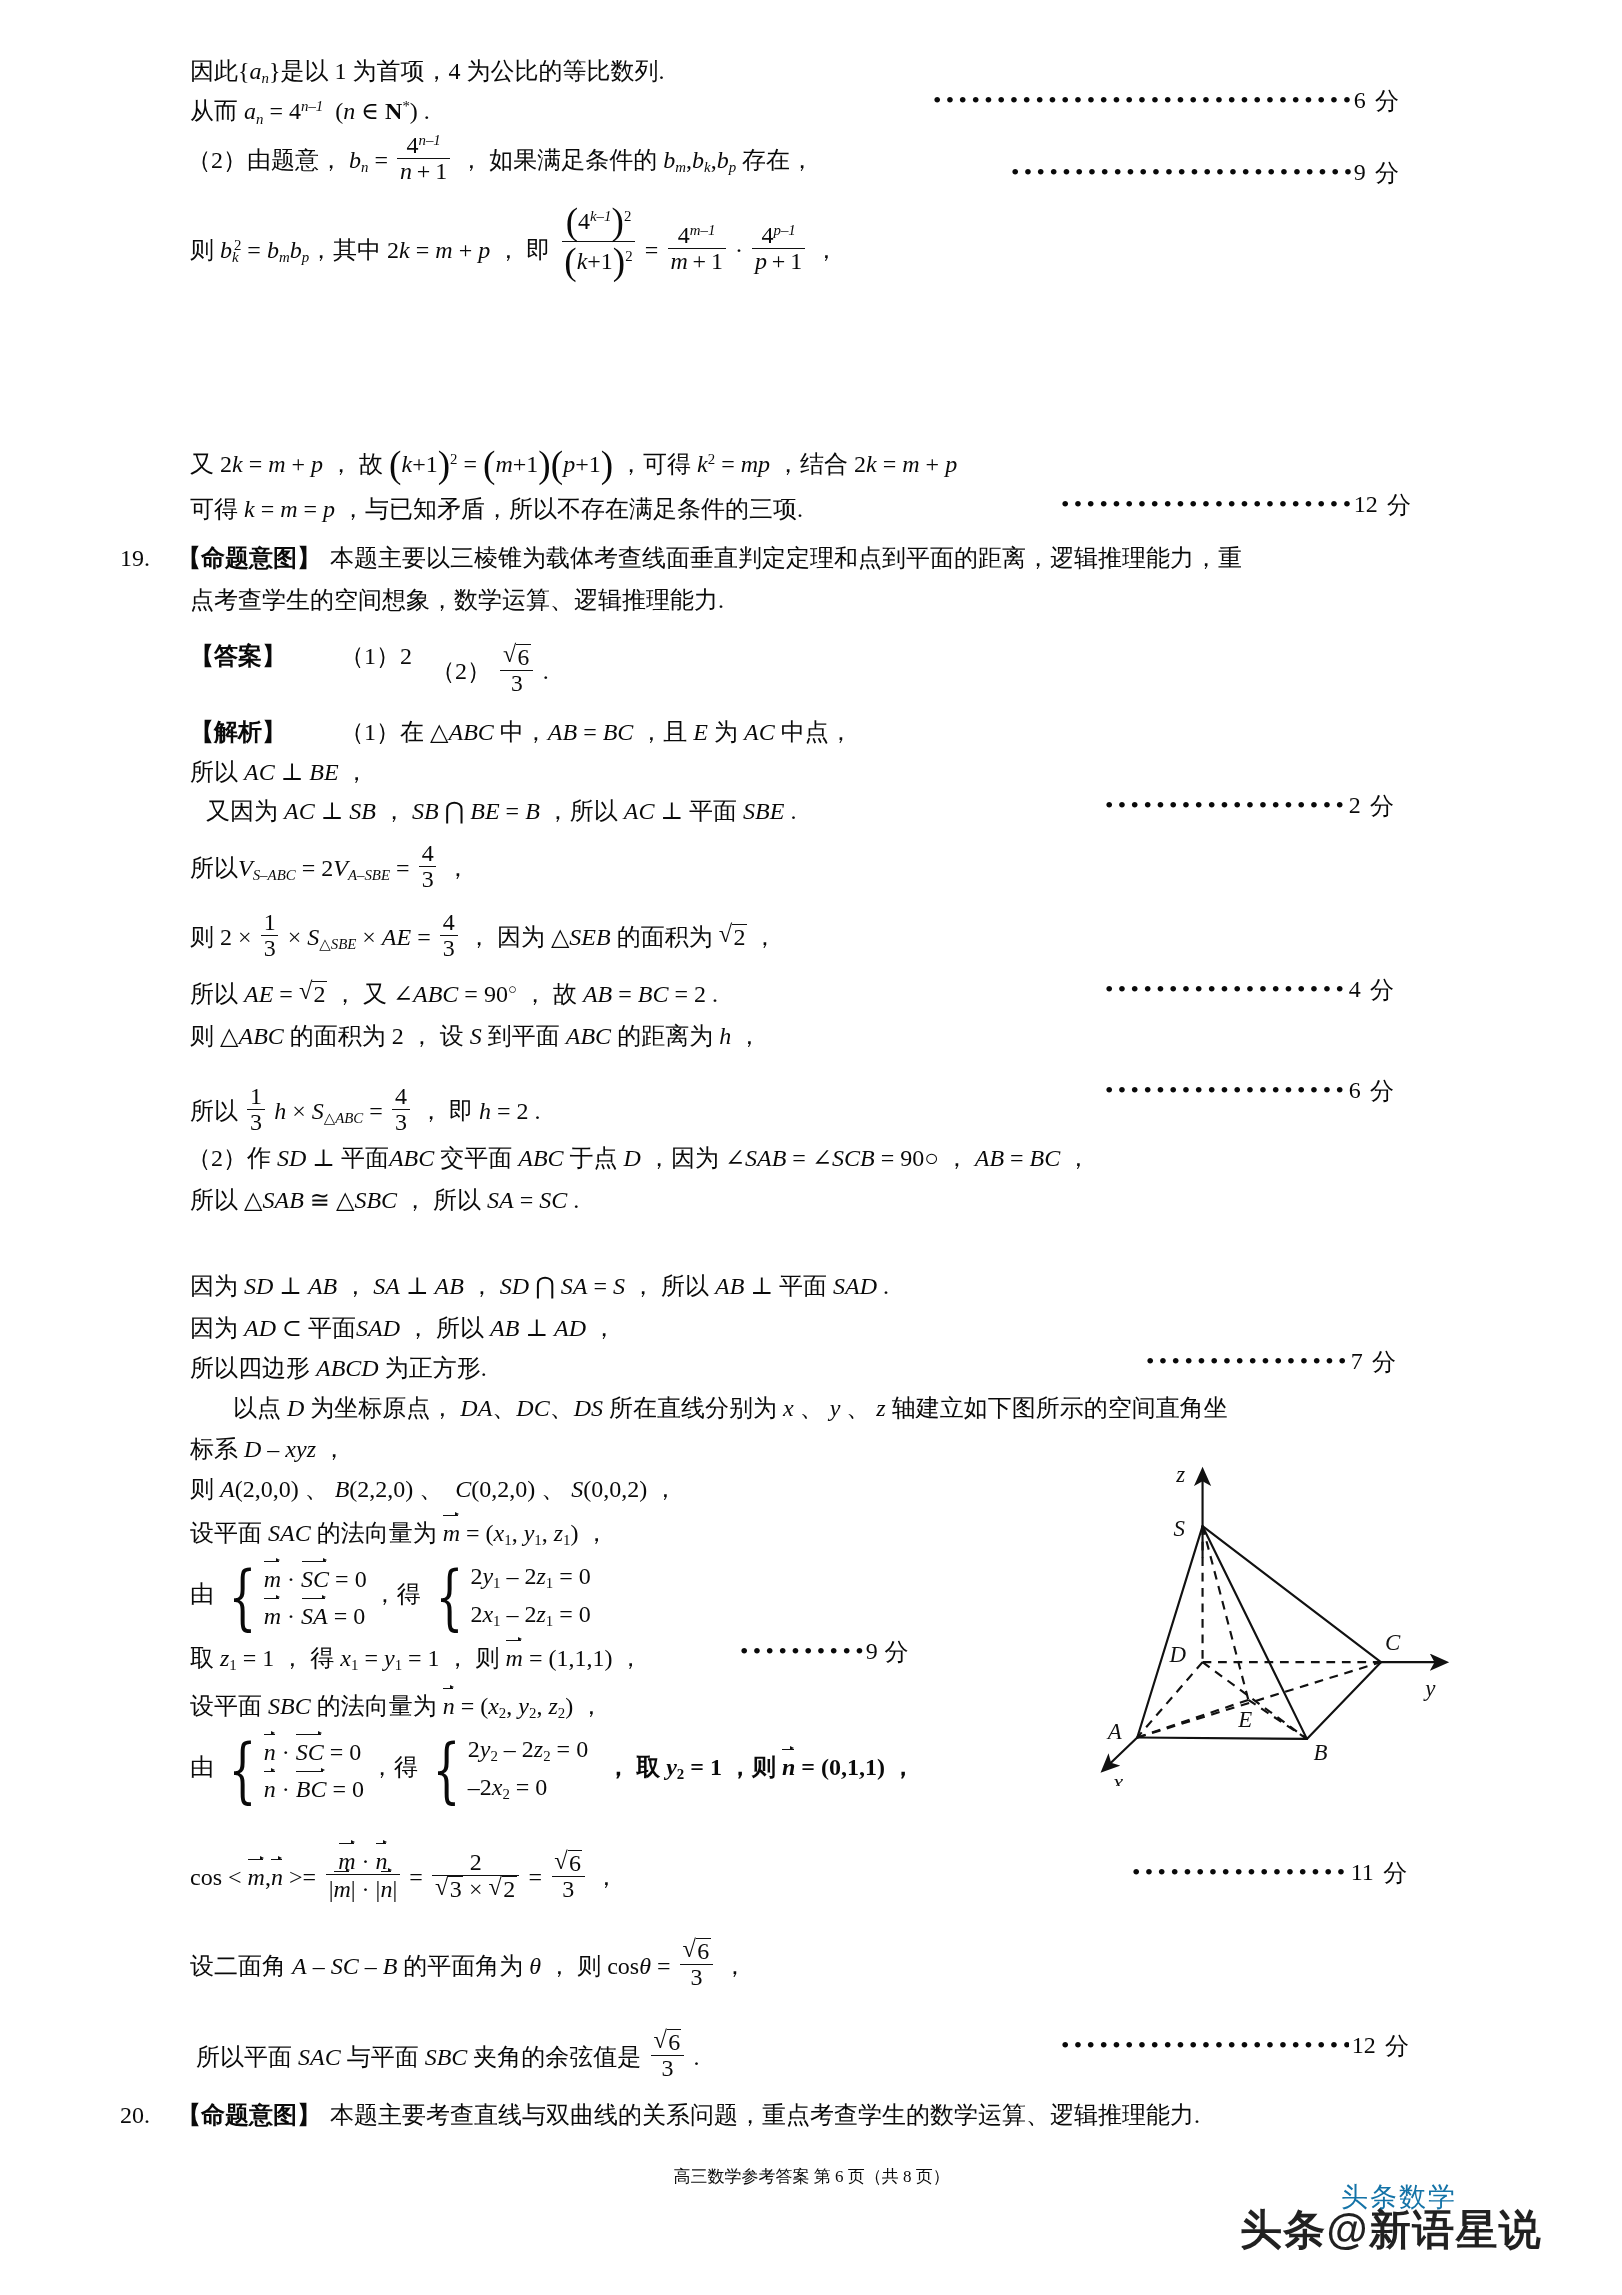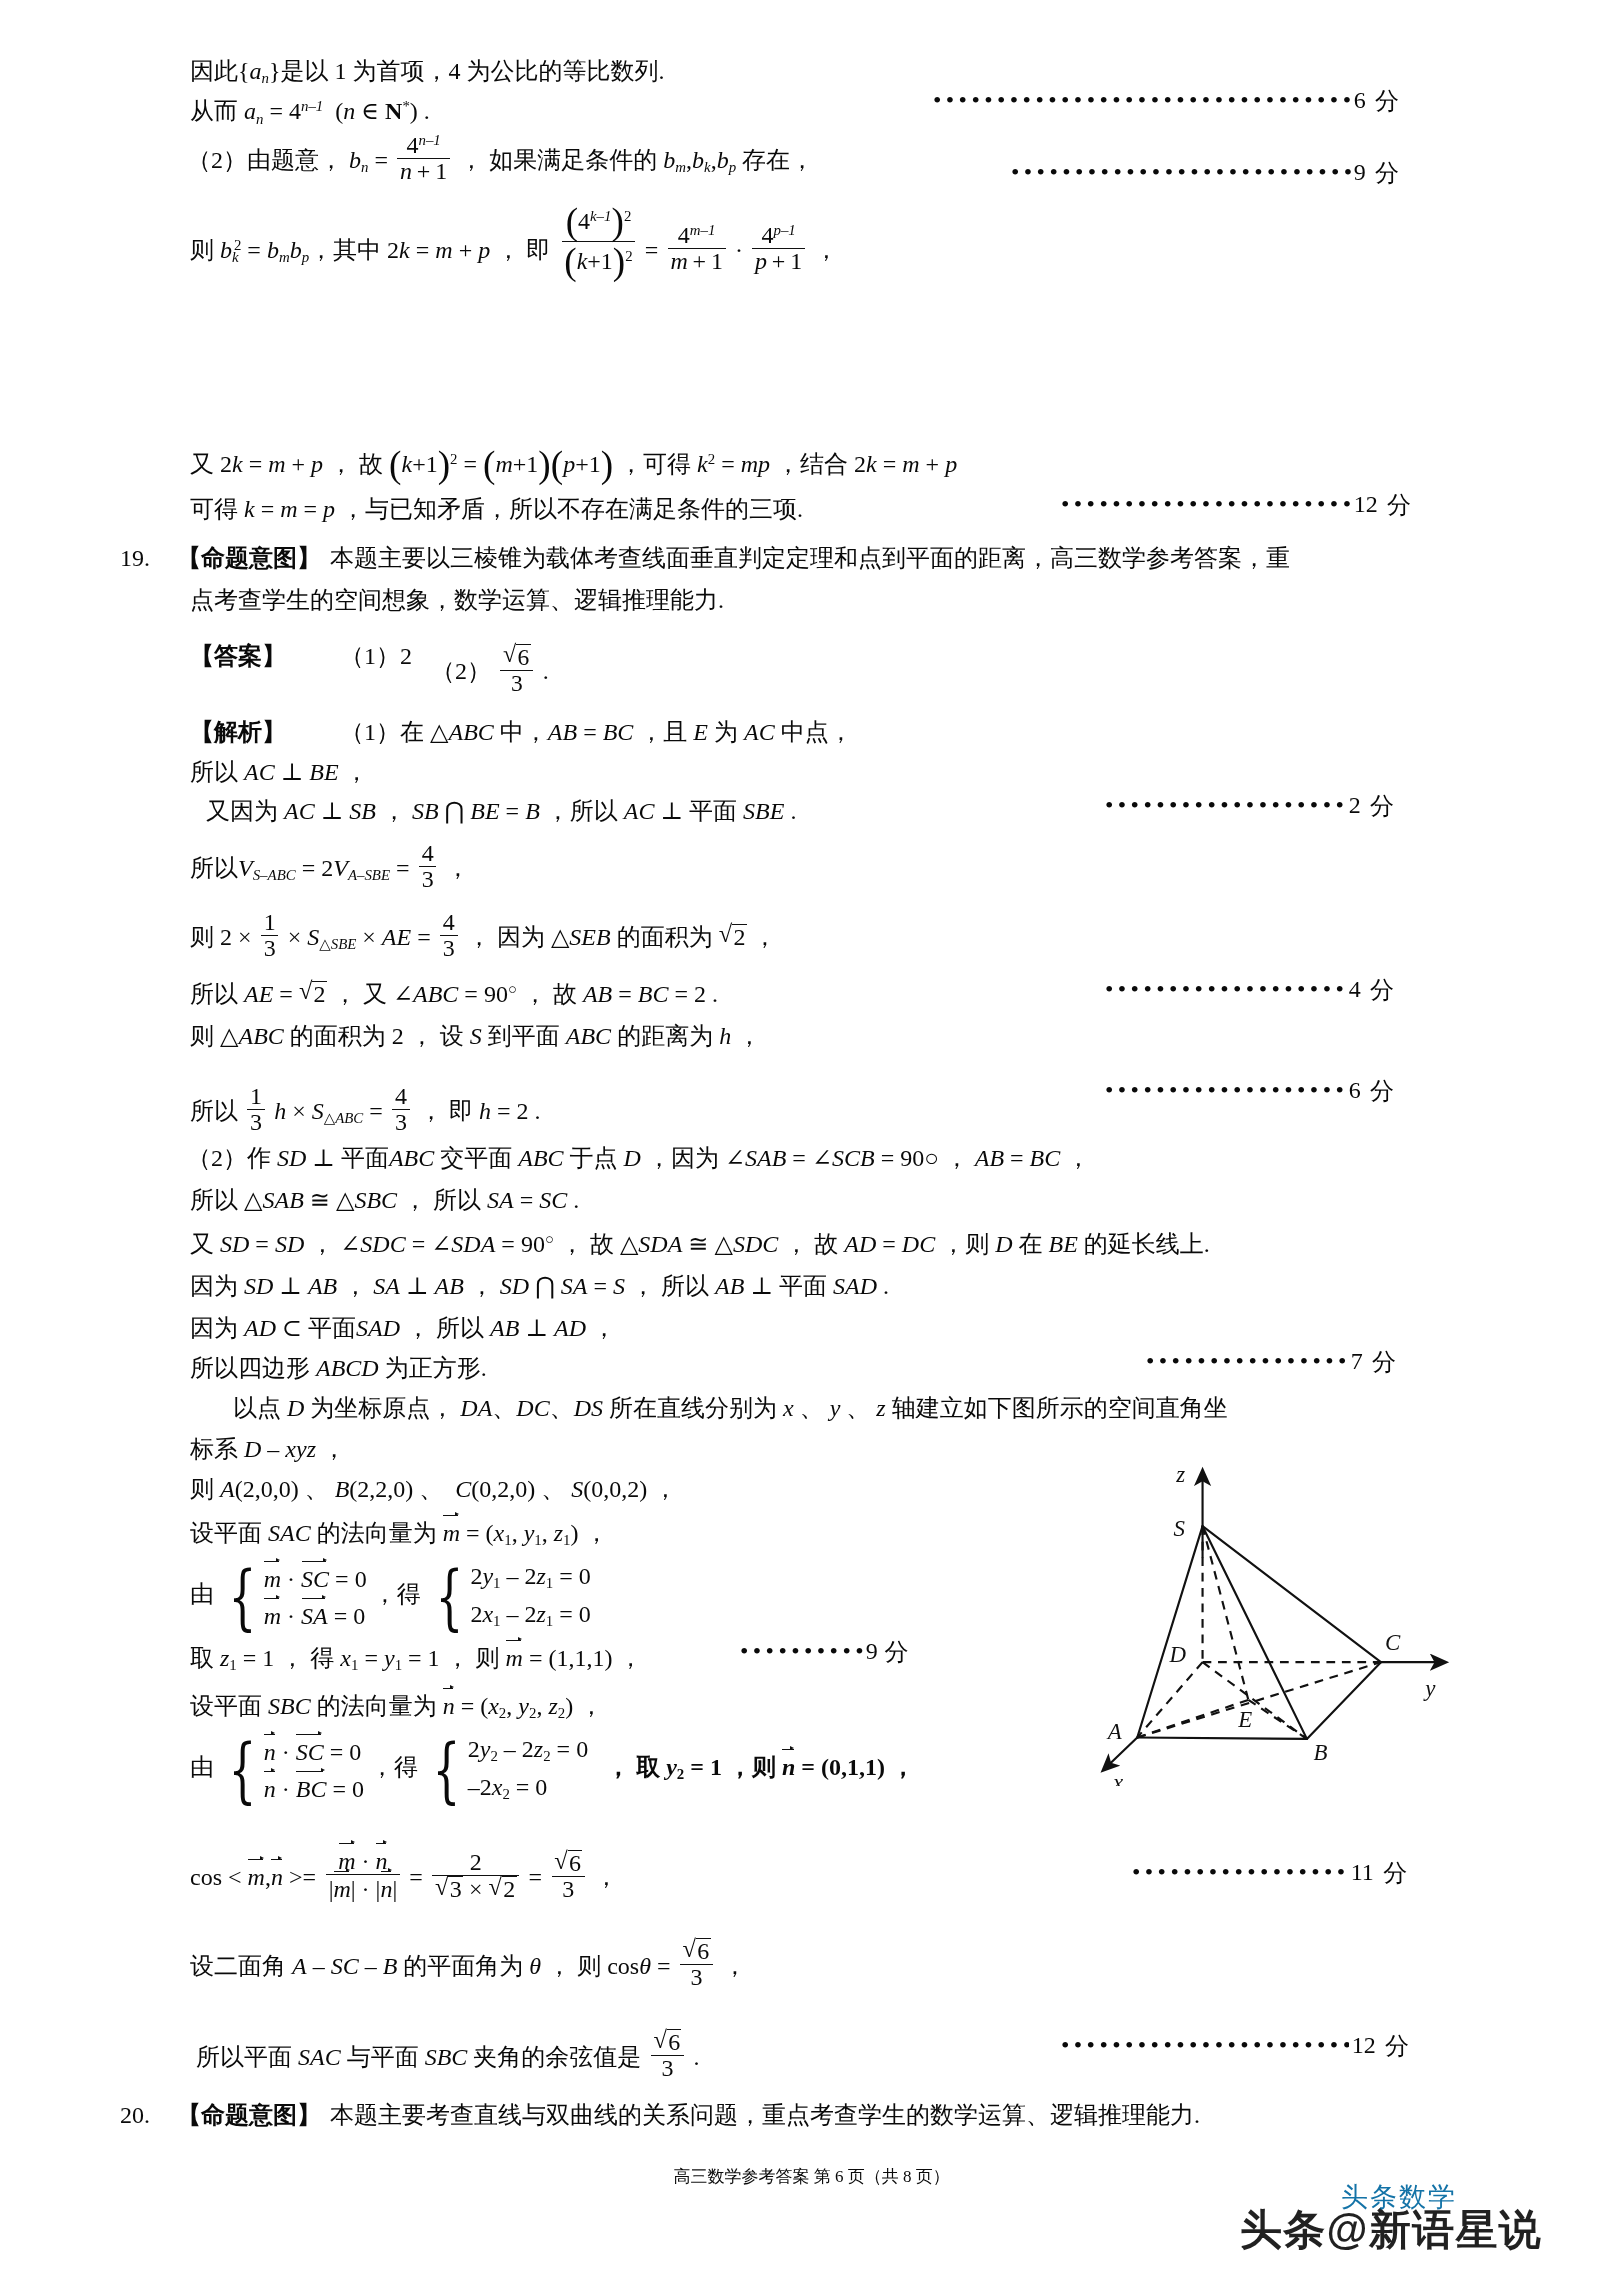--- a/index.html
+++ b/index.html
@@ -116,21 +116,21 @@
     可得 <span class="mi">k</span> = <span class="mi">m</span> = <span class="mi">p</span> ，与已知矛盾，所以不存在满足条件的三项.
   </div>
   <div class="leader" style="left:1061px;top:492px;">
     <span class="dots" style="width:290px;">••••••••••••••••••••••••••••••••••••••••••••••••••</span>
     <span class="score">12</span>
     <span class="score" style="margin-left:9.4px;">分</span>
   </div>
 
   <div class="line" style="left:120px;top:546px;">19.</div>
   <div class="line bold" style="left:177px;top:546px;">【命题意图】</div>
-  <div class="line" style="left:330px;top:546px;">本题主要以三棱锥为载体考查线面垂直判定定理和点到平面的距离，高三数学参考答案，重</div>
+  <div class="line" style="left:330px;top:546px;">本题主要以三棱锥为载体考查线面垂直判定定理和点到平面的距离，逻辑推理能力，重</div>
   <div class="line" style="left:190px;top:588px;">点考查学生的空间想象，数学运算、逻辑推理能力.</div>
 
   <div class="line bold" style="left:190px;top:644px;">【答案】</div>
   <div class="line" style="left:340px;top:644px;">（1）2</div>
   <div class="line" style="left:431px;top:644px;">
     <span>（2）</span>
     <span class="frac" style="font-size:0.98em;">
       <span class="num"><span class="rad"><span>6</span></span></span>
       <span class="den">3</span>
     </span>
@@ -189,23 +189,20 @@
   </div>
 
   <div class="line" style="left:187px;top:1146px;">
     （2）作 <span class="mi">SD</span> ⊥ 平面<span class="mi">ABC</span> 交平面 <span class="mi">ABC</span> 于点 <span class="mi">D</span> ，因为 ∠<span class="mi">SAB</span> = ∠<span class="mi">SCB</span> = 90○ ，&nbsp;<span class="mi">AB</span> = <span class="mi">BC</span> ，
   </div>
 
   <div class="line" style="left:190px;top:1188px;">
     所以 △<span class="mi">SAB</span> ≅ △<span class="mi">SBC</span> ，&nbsp;所以 <span class="mi">SA</span> = <span class="mi">SC</span> .
   </div>
 
-  <div class="line" style="left:190px;top:1232px;">
-    又 <span class="mi">SD</span> = <span class="mi">SD</span> ，&nbsp;∠<span class="mi">SDC</span> = ∠<span class="mi">SDA</span> = 90<span class="supn">○</span> ，&nbsp;故 △<span class="mi">SDA</span> ≅ △<span class="mi">SDC</span> ，&nbsp;故 <span class="mi">AD</span> = <span class="mi">DC</span> ，则 <span class="mi">D</span> 在 <span class="mi">BE</span> 的延长线上.
-  </div>
 
   <div class="line" style="left:190px;top:1274px;">
     因为 <span class="mi">SD</span> ⊥ <span class="mi">AB</span> ，&nbsp;<span class="mi">SA</span> ⊥ <span class="mi">AB</span> ，&nbsp;<span class="mi">SD</span> ⋂ <span class="mi">SA</span> = <span class="mi">S</span> ，&nbsp;所以 <span class="mi">AB</span> ⊥ 平面 <span class="mi">SAD</span> .
   </div>
 
   <div class="line" style="left:190px;top:1316px;">
     因为 <span class="mi">AD</span> ⊂ 平面<span class="mi">SAD</span> ，&nbsp;所以 <span class="mi">AB</span> ⊥ <span class="mi">AD</span> ，
   </div>
 
   <div class="line" style="left:190px;top:1356px;">

